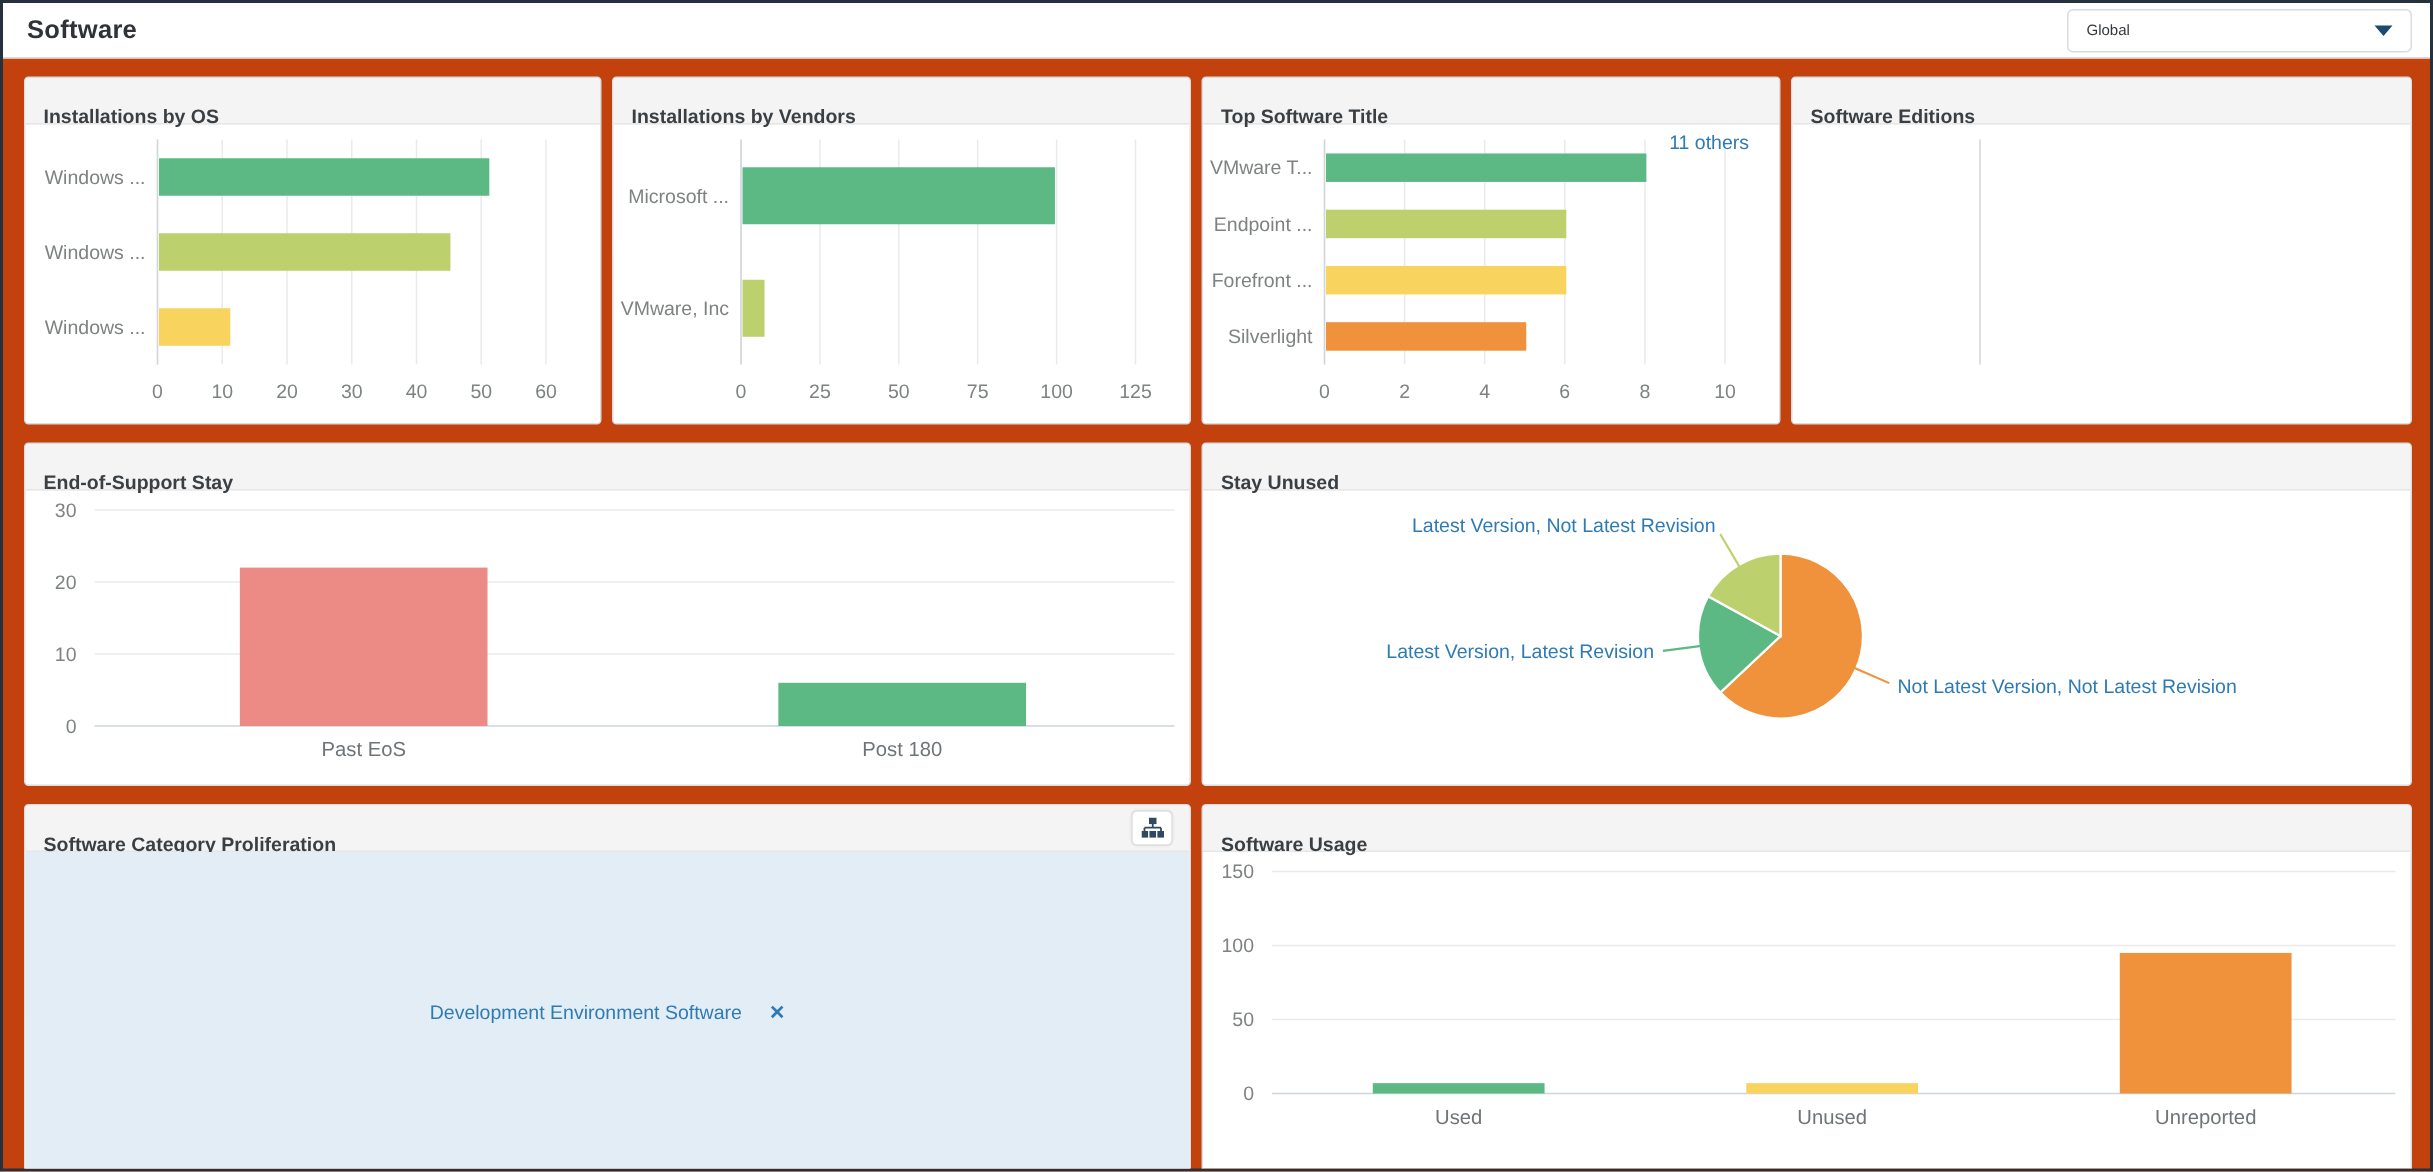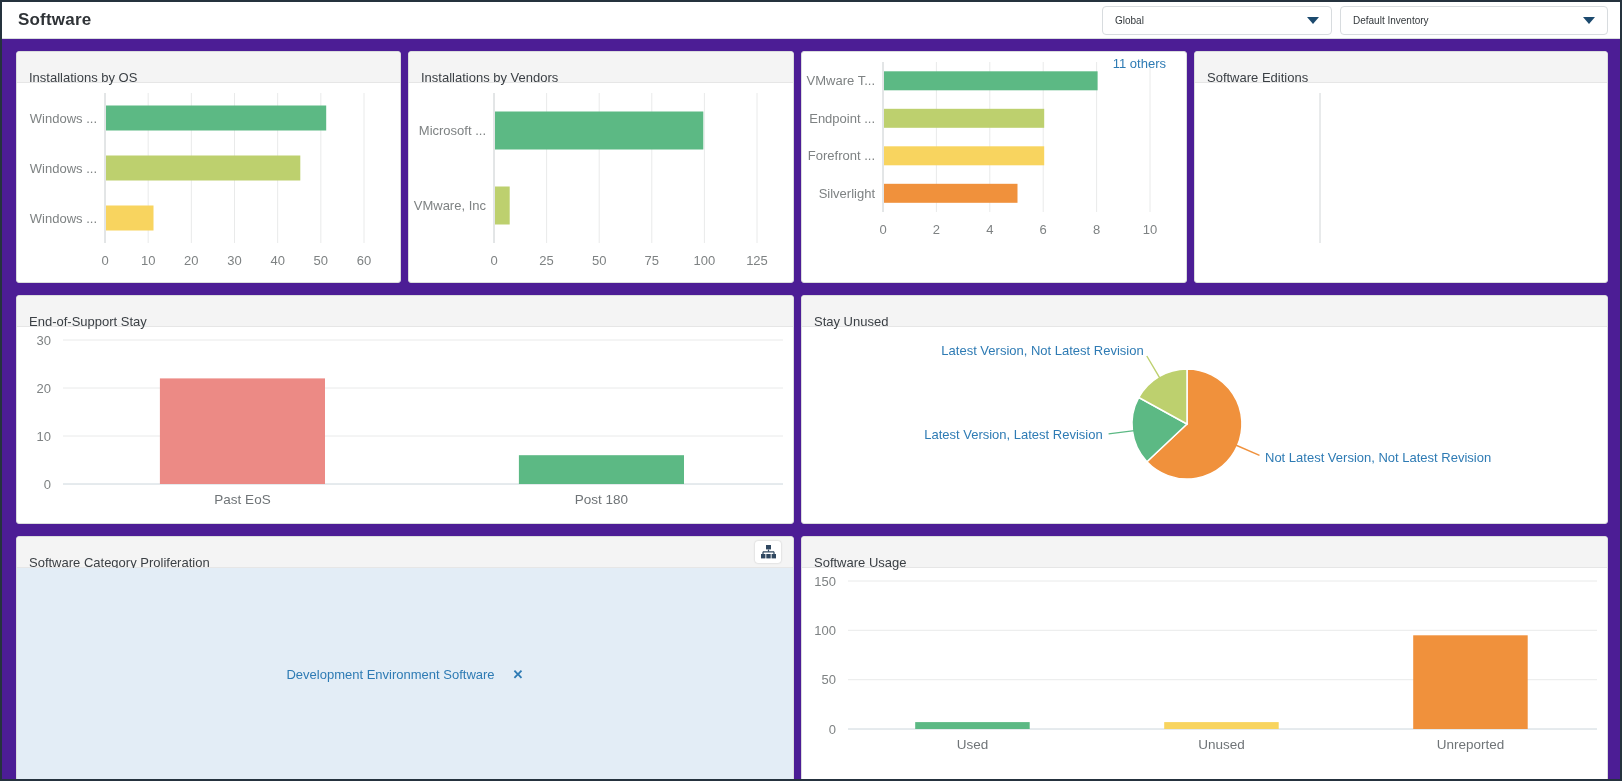--- a/index.html
+++ b/index.html
@@ -1,17 +1,17 @@
 <!DOCTYPE html>
 <html><head>
 <meta charset="utf-8">
 <style>
   * { margin:0; padding:0; box-sizing:border-box; }
   html,body { width:1622px; height:781px; font-family:"Liberation Sans", sans-serif; }
-  .frame{ width:1622px; height:781px; border:2px solid #25323e; background:#4c1d95; overflow:hidden; }
+  .frame{ width:1622px; height:781px; border:2px solid #25323e; background:#c2410c; overflow:hidden; }
 
   
   .topbar{ height:37px; background:#ffffff; border-bottom:1px solid #d8dcde;
            display:flex; align-items:center; justify-content:space-between; padding:0 12px 0 16px; }
   .page-title{ font-size:17px; font-weight:700; color:#2f3337; letter-spacing:.2px; }
   .filters{ display:flex; gap:8px; }
   .dropdown{ height:29px; background:#fff; border:1px solid #d8dcdf; border-radius:4px;
              display:flex; align-items:center; justify-content:space-between;
              padding:0 12px; font-size:10px; color:#33383c; cursor:pointer; }
   .dropdown.w1{ width:230px; } .dropdown.w2{ width:268px; }
@@ -24,21 +24,21 @@
   .row1{ grid-template-columns:385px 386px 386px 1fr; }
   .row1 .panel{ height:232px; }
   .row23{ grid-template-columns:778px 1fr; }
   .row2 .panel{ height:229px; }
   .row3 .panel{ height:246px; }
 
   .panel{ background:#fff; border:1px solid #dadcdd; border-radius:3px;
           display:flex; flex-direction:column; overflow:hidden; }
   .panel-h{ height:31px; flex:0 0 31px; background:#f4f4f4; border-bottom:1px solid #e6e6e6;
             display:flex; align-items:center; justify-content:space-between; padding:0 12px; }
-  .panel-title{ font-size:13px; font-weight:400; color:#3a3f44;margin-top:20px; }
+  .panel-title{ font-size:13px; font-weight:700; color:#3a3f44;margin-top:20px; }
   .panel-b{ flex:1 1 auto; position:relative; overflow:hidden; }
 
   .others-link{ position:absolute; top:4px; right:20px; font-size:13px; color:#2e7bb4; cursor:pointer; }
 
   
   .cat-body{ background:#e3edf6; display:flex; align-items:center; justify-content:center; }
   .cat-chip{ font-size:13px; color:#2e7bb4; cursor:pointer; display:flex; align-items:flex-end; gap:18px; }
   .cat-x{ font-weight:700; font-size:13px; color:#2e7bb4; }
   .icon-chip{ width:26px; height:22px; background:#fff; border-radius:3px; box-shadow:0 0 2px rgba(0,0,0,.22);
               display:flex; align-items:center; justify-content:center; cursor:pointer; }
@@ -48,24 +48,20 @@
 </head>
 <body>
 
 <div class="frame">
 
   <div class="topbar">
     <div class="page-title">Software</div>
     <div class="filters">
       <div class="dropdown w1">
         <span>Global</span>
-        <span class="caret"></span>
-      </div>
-      <div class="dropdown w2">
-        <span>Default Inventory</span>
         <span class="caret"></span>
       </div>
     </div>
   </div>
 
   <div class="dash">
 
     <div class="row row1">
       <div class="panel">
         <div class="panel-h">
@@ -115,20 +111,23 @@
               <text x="348" y="182" text-anchor="middle" fill="#7e8283" font-size="13">125</text>
               <line x1="85" y1="10" x2="85" y2="160" stroke="#d2d6d8" stroke-width="1"></line>
               <rect x="86" y="28.5" width="208.3" height="38" fill="#5cb984"></rect>
               <text x="77" y="52.0" text-anchor="end" fill="#7e8283" font-size="13">Microsoft ...</text>
               <rect x="86" y="103.5" width="14.7" height="38" fill="#bdd06e"></rect>
               <text x="77" y="127.0" text-anchor="end" fill="#7e8283" font-size="13">VMware, Inc</text>
             </svg></div>
       </div>
 
       <div class="panel">
+        <div class="panel-h">
+          <span class="panel-title">Top Software Title</span>
+        </div>
         <div class="panel-b">
           <span class="others-link">11 others</span>
         <svg width="384" height="199">
               <line x1="81" y1="10" x2="81" y2="160" stroke="#e9eaea" stroke-width="1"></line>
               <text x="81" y="182" text-anchor="middle" fill="#7e8283" font-size="13">0</text>
               <line x1="134.4" y1="10" x2="134.4" y2="160" stroke="#e9eaea" stroke-width="1"></line>
               <text x="134.4" y="182" text-anchor="middle" fill="#7e8283" font-size="13">2</text>
               <line x1="187.8" y1="10" x2="187.8" y2="160" stroke="#e9eaea" stroke-width="1"></line>
               <text x="187.8" y="182" text-anchor="middle" fill="#7e8283" font-size="13">4</text>
               <line x1="241.2" y1="10" x2="241.2" y2="160" stroke="#e9eaea" stroke-width="1"></line>

